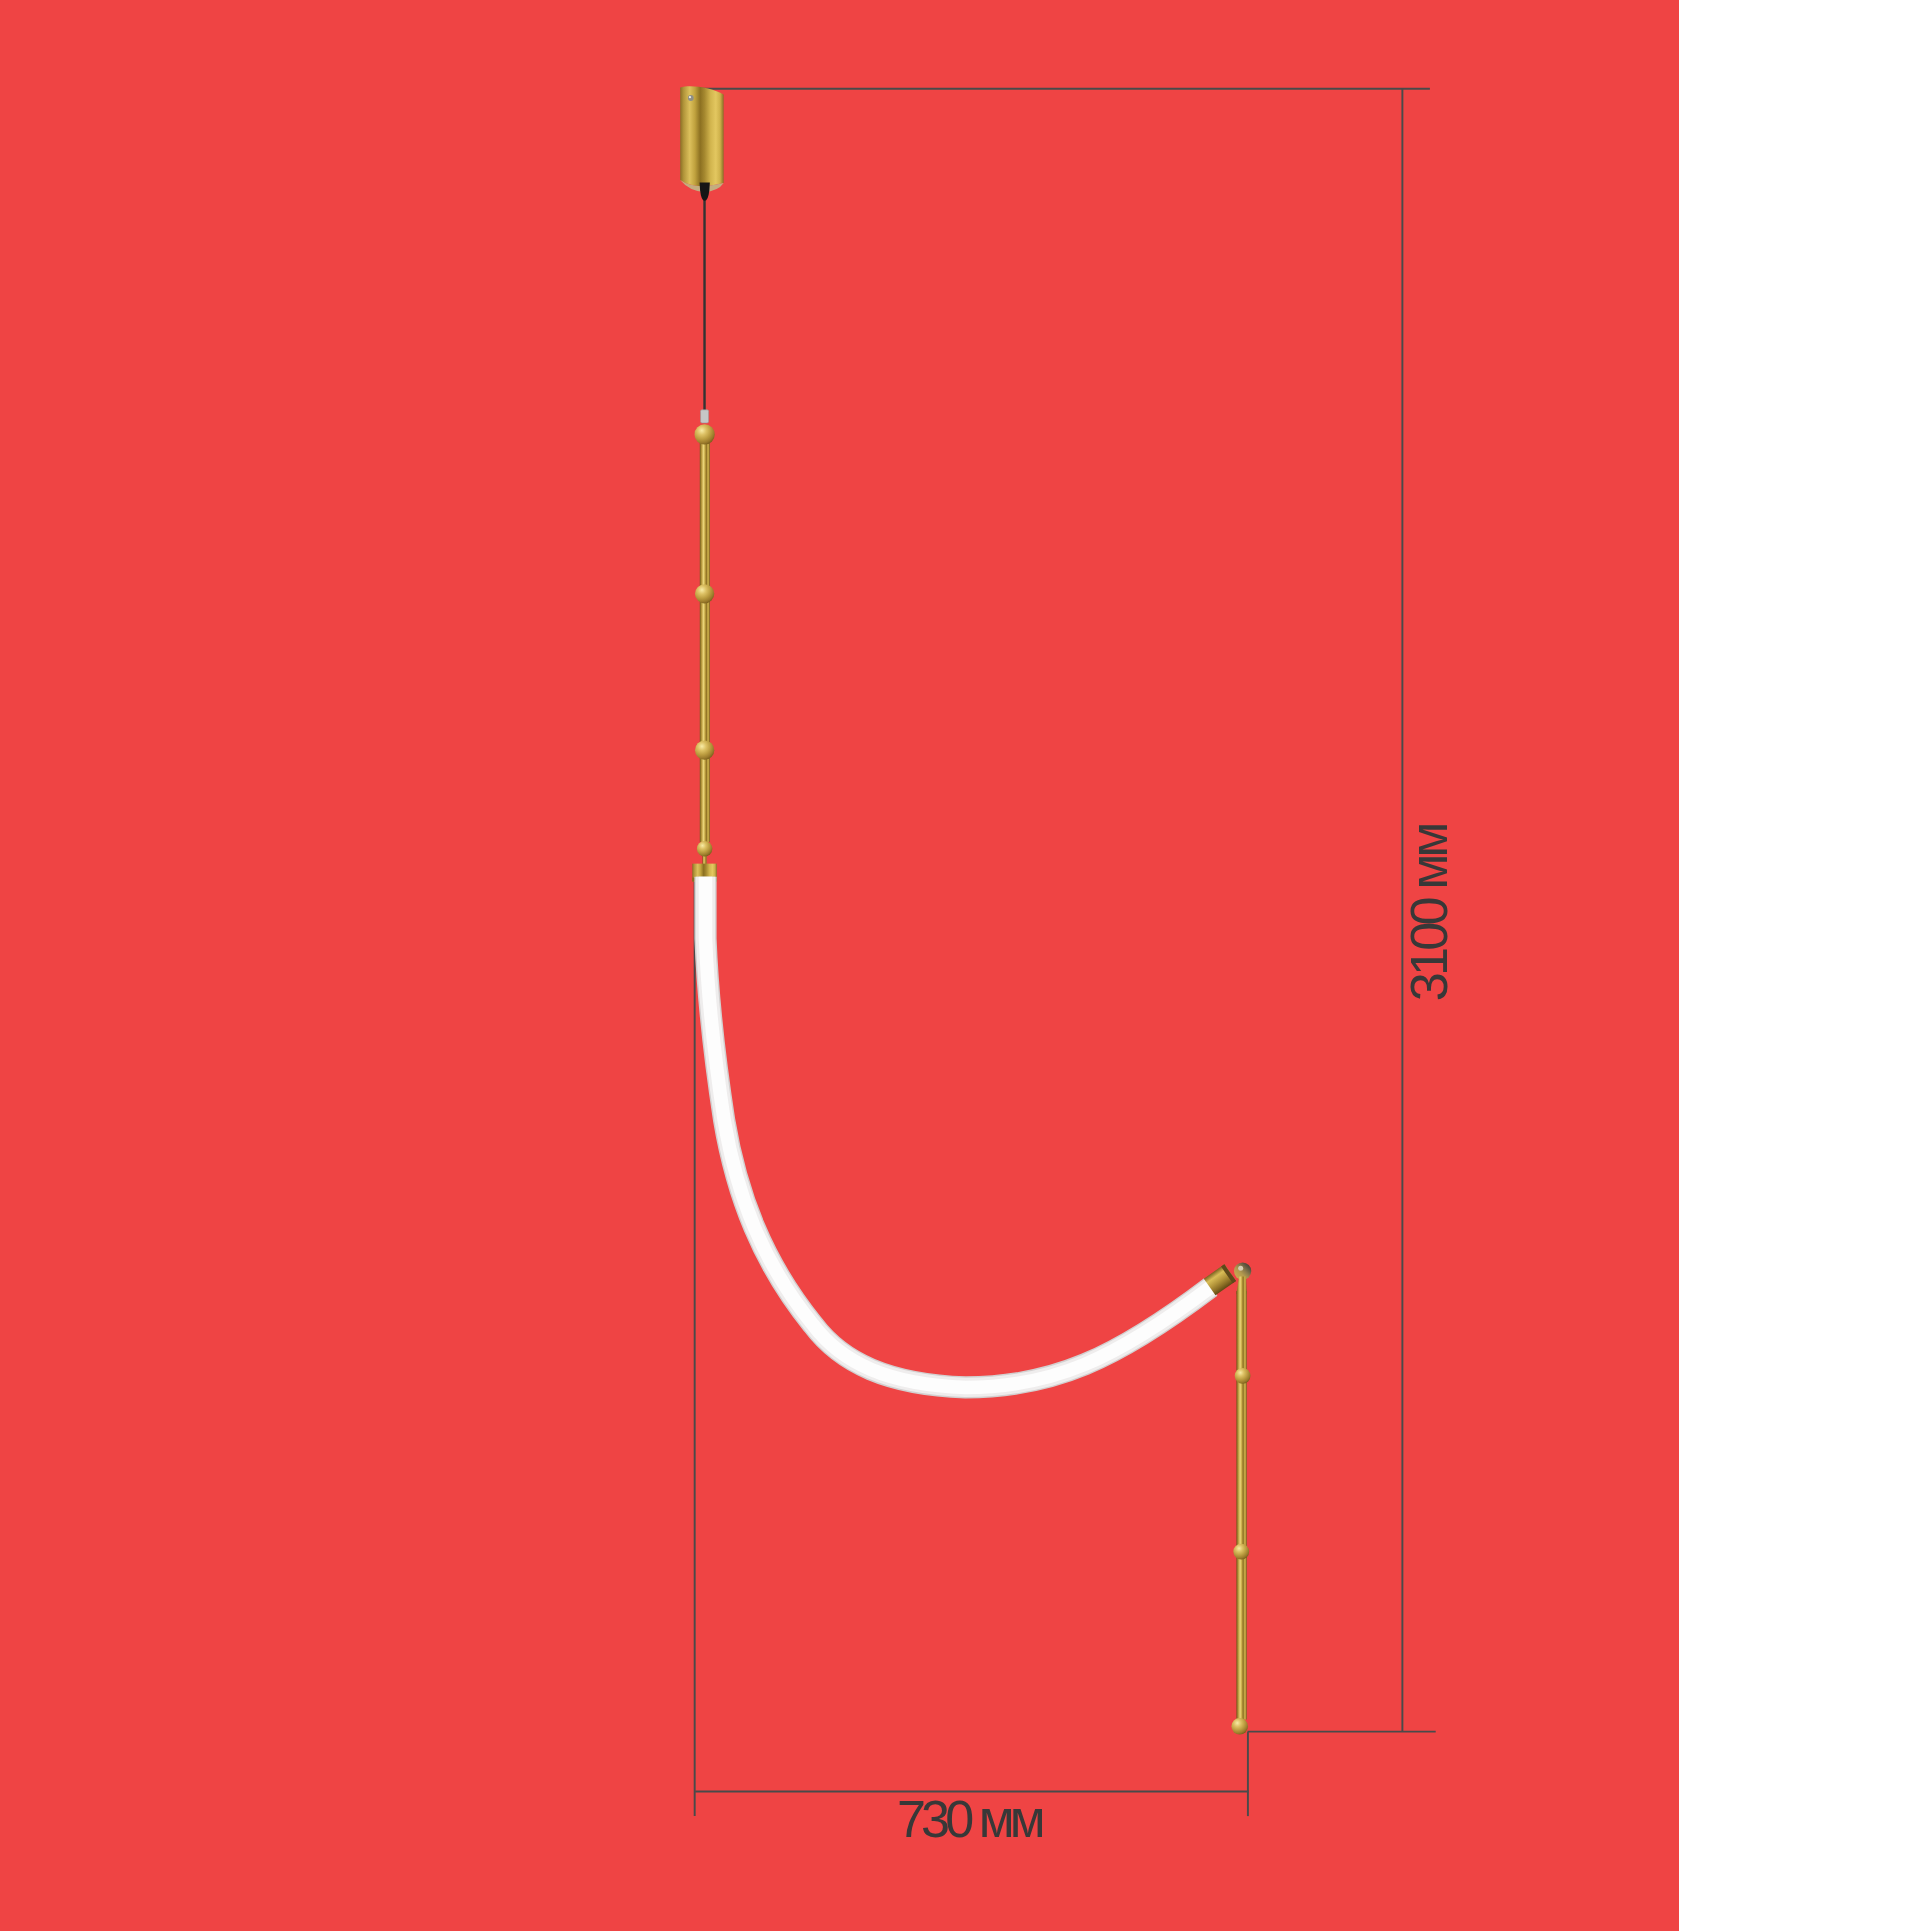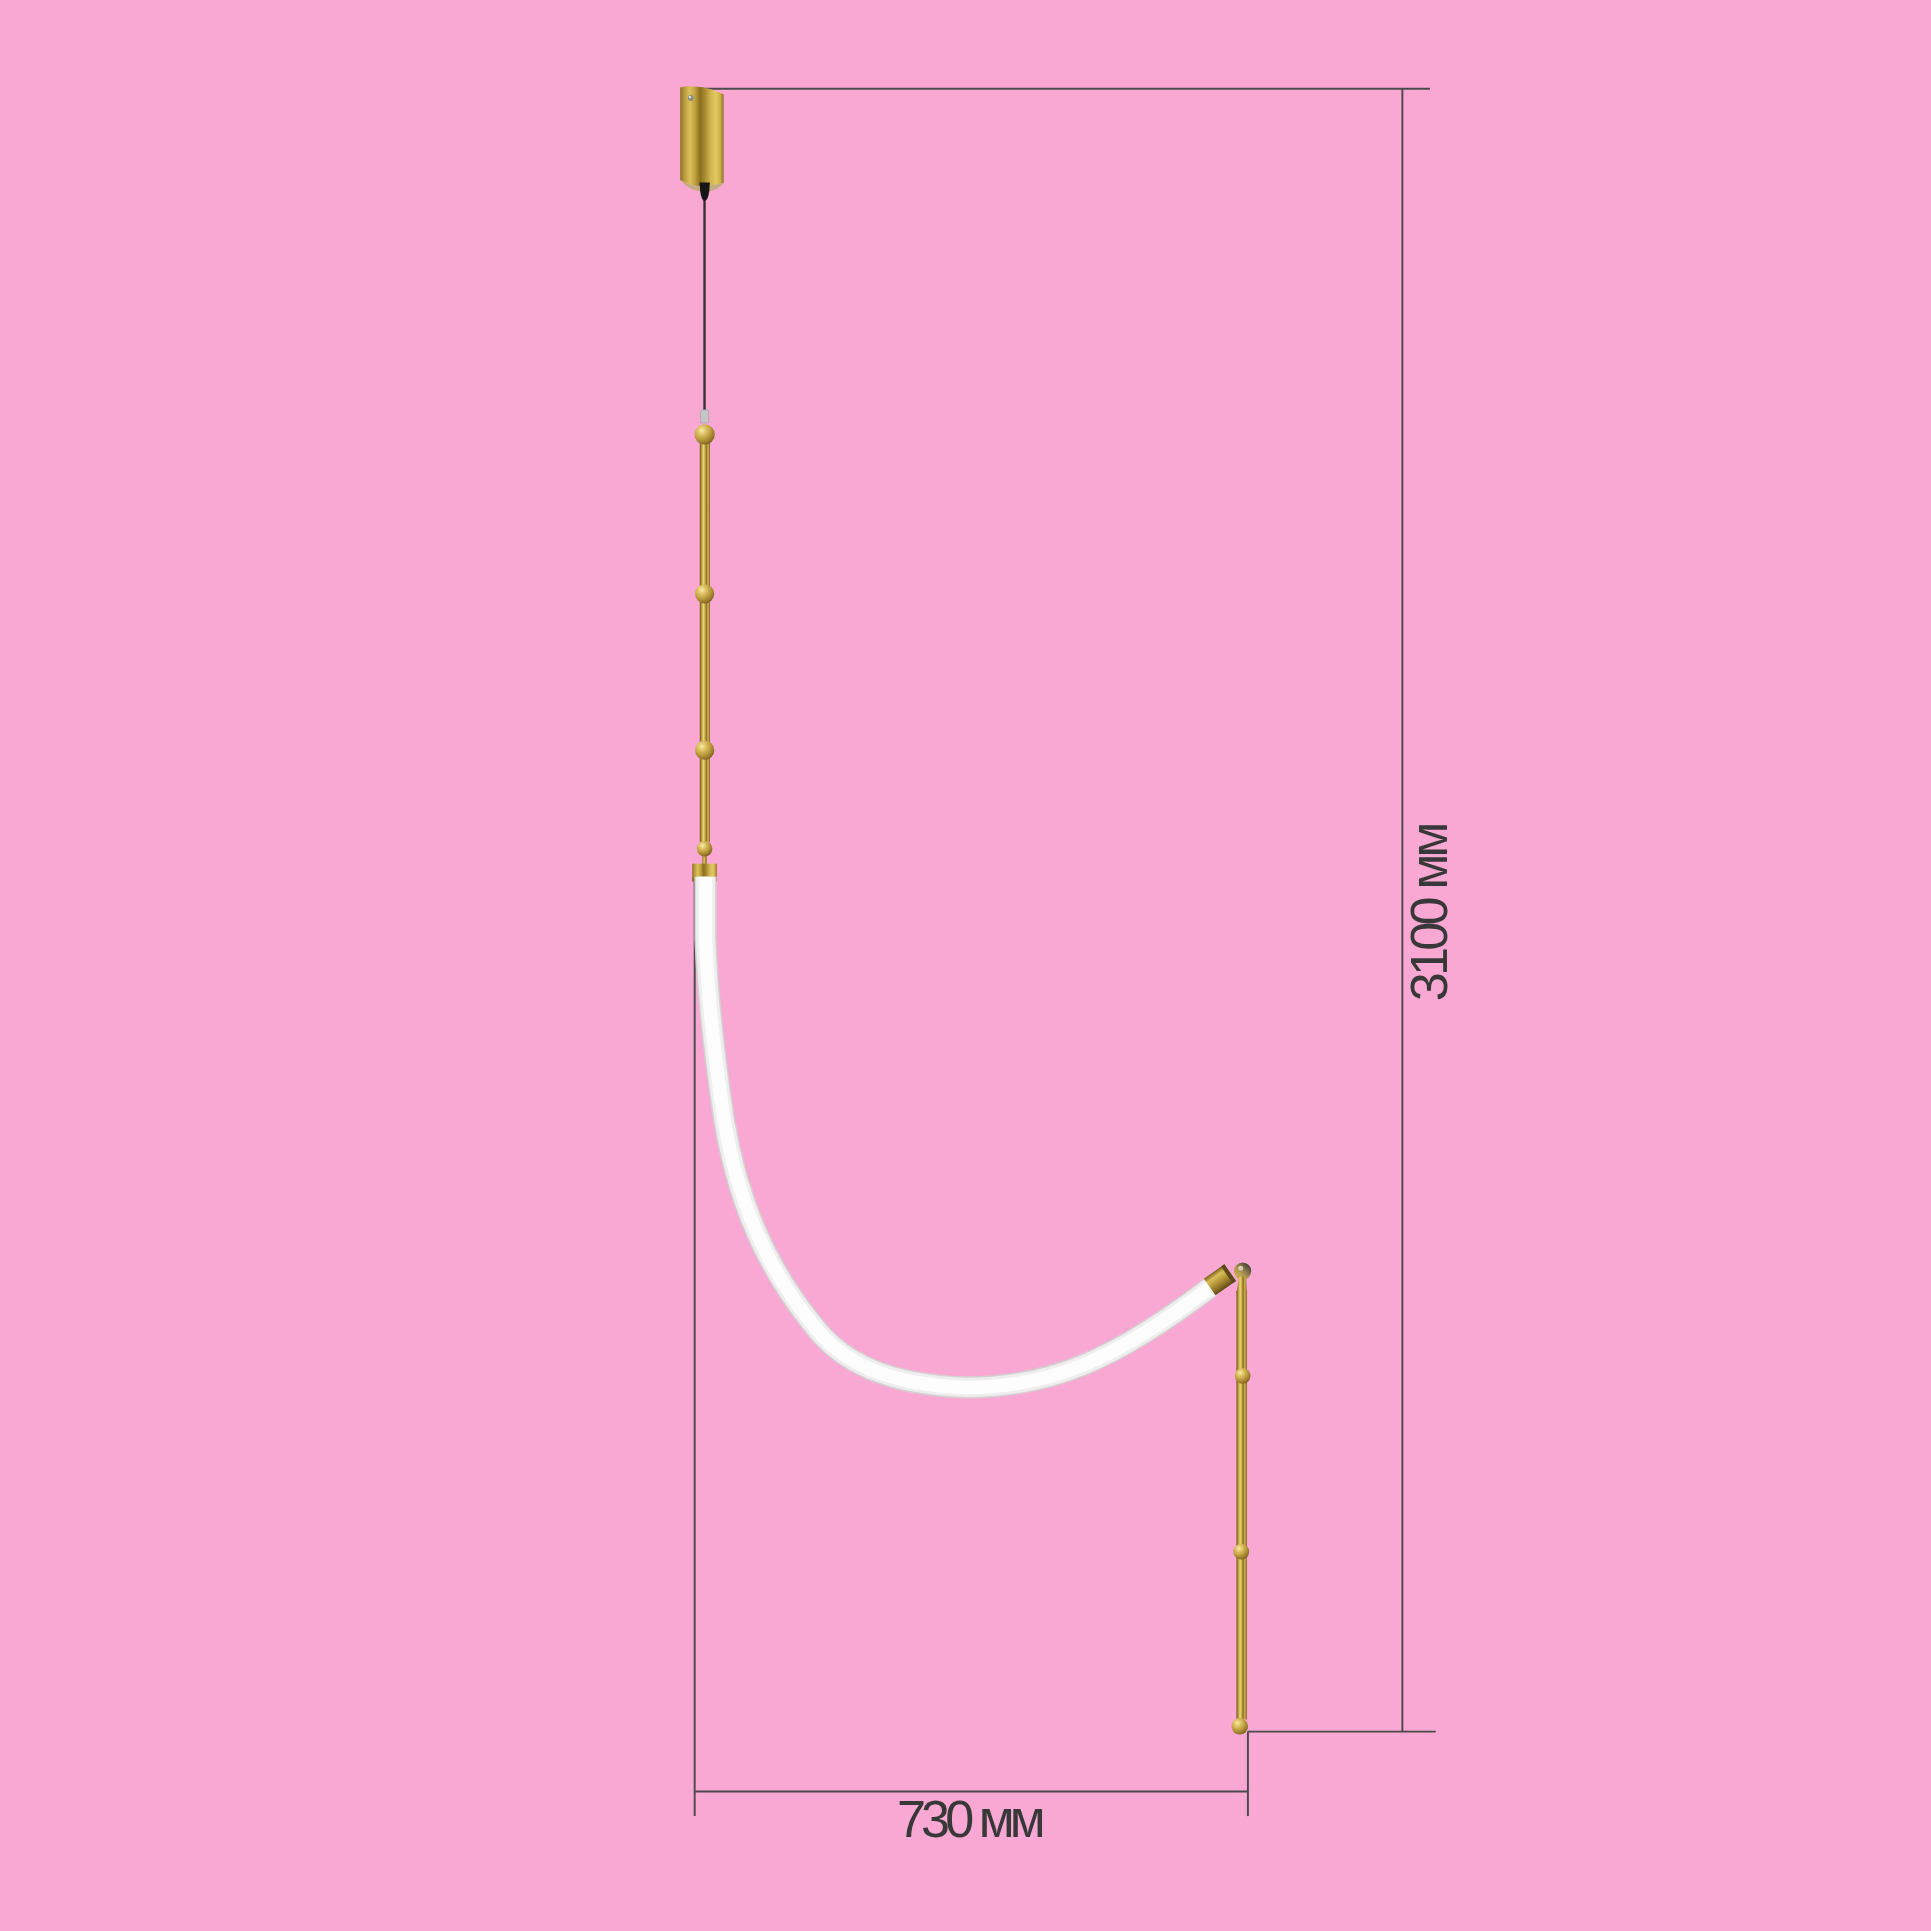--- a/index.html
+++ b/index.html
@@ -1,16 +1,16 @@
 <!DOCTYPE html>
 <html><head>
 <meta charset="utf-8">
 <style>
   html,body{margin:0;padding:0;background:#ffffff;}
-  #page{width:1931px;height:1931px;position:relative;background:#f9a8d4;overflow:hidden;}
+  #page{width:1679px;height:1931px;position:relative;background:#ef4444;overflow:hidden;}
   svg{position:absolute;top:0;left:0;}
   text{font-family:"Liberation Sans", sans-serif;fill:#383838;}
 </style>
 </head>
 <body>
 
 <div id="page">
 <svg width="1931" height="1931" viewBox="0 0 2000 2000">
   <defs>
     <linearGradient id="canopyG" x1="0" y1="0" x2="1" y2="0">

